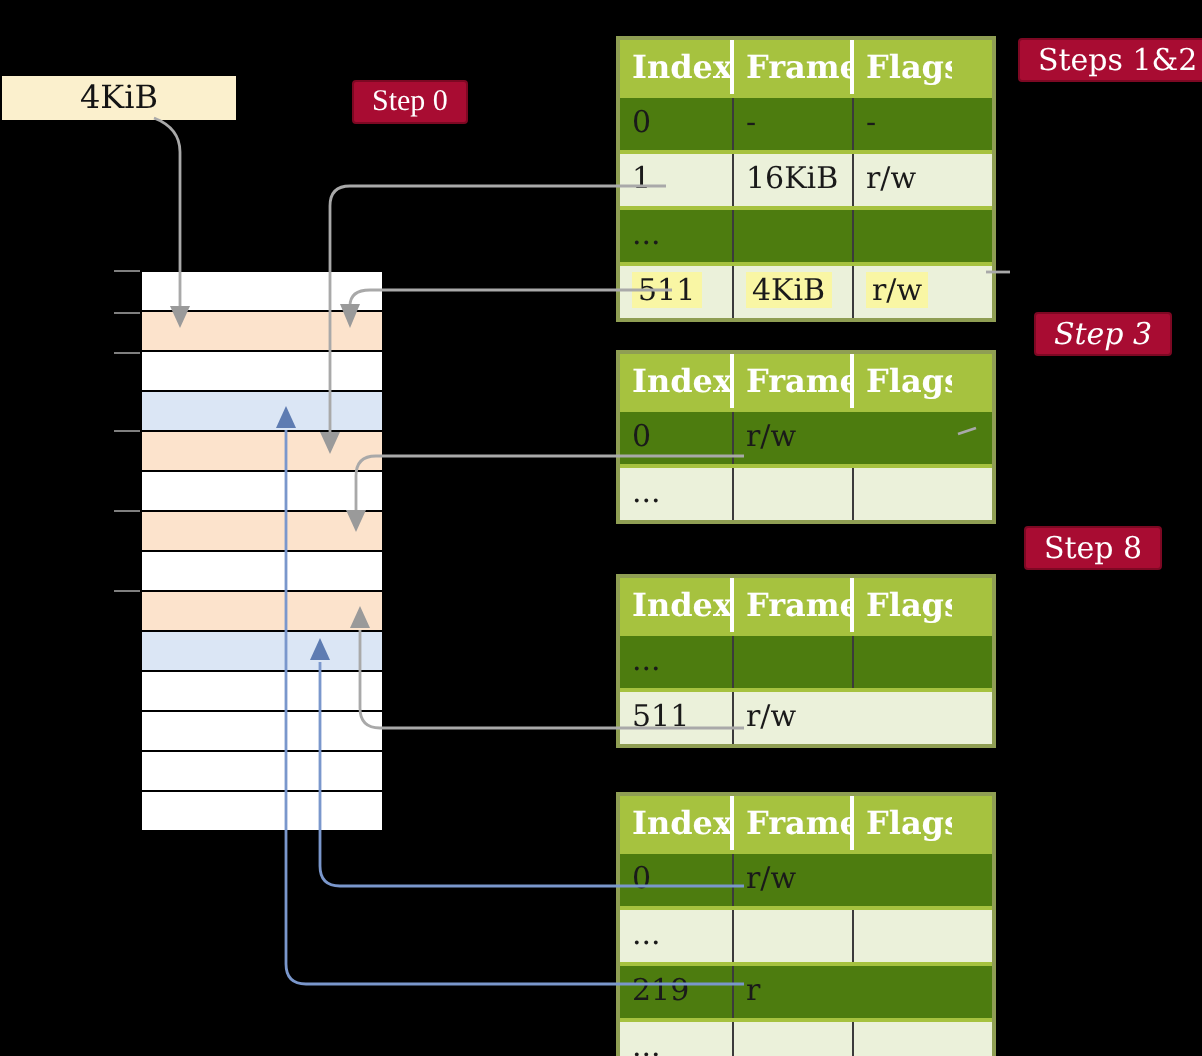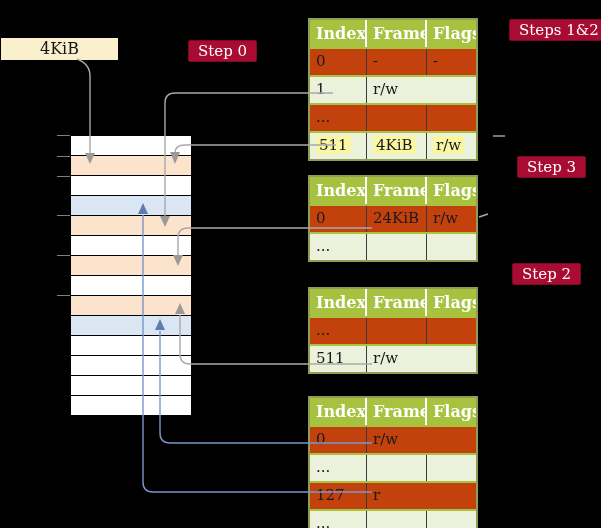--- a/index.html
+++ b/index.html
@@ -16,41 +16,41 @@
     background:#fbf0cd;color:#141414;text-align:center;
     font-size:16px;line-height:22px;
   }
 
   
   .badge{
     position:absolute;background:#a80c32;color:#fff;
     font-size:15px;line-height:16px;padding:2px 9px;
     border-radius:2px;border:1px solid #7d0823;white-space:nowrap;
   }
-  #badge-step0 {left:188px;top:40px;}
+  #badge-step0 {left:176px;top:40px;font-family:Liberation Serif, serif;}
   #badge-steps12{left:509px;top:19px;}
-  #badge-step3 {left:517px;top:156px;}
+  #badge-step3 {left:517px;top:156px;font-style:italic;}
   #badge-step4 {left:512px;top:263px;}
 
   
   .stack{
     position:absolute;left:70px;top:135px;width:120px;
     border:1px solid #000;background:#fff;
   }
   .mrow{height:19px;border-bottom:1px solid #000;}
   .mrow:last-child{border-bottom:none;}
   .mrow.white{background:#ffffff;}
   .mrow.peach{background:#fce3cc;}
   .mrow.blue {background:#dbe6f5;}
   .tick{position:absolute;left:57px;width:13px;height:1px;background:#7f7f7f;}
 
   
   .ftable{
-    position:absolute;left:308px;width:170px;
-    border:2px solid #8f9e53;background:#c2410c;box-sizing:border-box;
+    position:absolute;left:308px;width:190px;
+    border:2px solid #8f9e53;background:#4d7c0f;box-sizing:border-box;
   }
   #table-0{top:18px;}
   #table-1{top:175px;}
   #table-2{top:287px;}
   #table-3{top:396px;}
   .frow{display:grid;grid-template-columns:57px 60px 49px;}
   .frow.head{background:#a6c23f;}
   .fcell{
     box-sizing:border-box;padding-left:6px;font-size:15px;color:#1a1a1a;
     line-height:24px;height:26px;border-right:1px solid #3b3b3b;overflow:hidden;
@@ -74,21 +74,21 @@
 
 <div id="diagram">
 
   <div class="page-box">
     <span>4KiB</span>
   </div>
 
   <div class="badge" id="badge-step0">Step 0</div>
   <div class="badge" id="badge-steps12">Steps 1&amp;2</div>
   <div class="badge" id="badge-step3">Step 3</div>
-  <div class="badge" id="badge-step4">Step 2</div>
+  <div class="badge" id="badge-step4">Step 8</div>
 
   <div class="stack">
       <div class="mrow white"></div>
       <div class="mrow peach"></div>
       <div class="mrow white"></div>
       <div class="mrow blue"></div>
       <div class="mrow peach"></div>
       <div class="mrow white"></div>
       <div class="mrow peach"></div>
       <div class="mrow white"></div>
@@ -106,20 +106,21 @@
         <div class="fcell">Frame</div>
         <div class="fcell">Flags</div>
       </div>
       <div class="frow body">
         <div class="fcell">0</div>
         <div class="fcell">-</div>
         <div class="fcell">-</div>
       </div>
       <div class="frow body shaded">
         <div class="fcell">1</div>
+        <div class="fcell">16KiB</div>
         <div class="fcell">r/w</div>
       </div>
       <div class="frow body">
         <div class="fcell">...</div>
         <div class="fcell"></div>
         <div class="fcell"></div>
       </div>
       <div class="frow body shaded">
         <div class="fcell"><span class="hl">511</span></div>
         <div class="fcell"><span class="hl">4KiB</span></div>
@@ -127,21 +128,20 @@
       </div>
     </div>
   <div class="ftable" id="table-1">
       <div class="frow head">
         <div class="fcell">Index</div>
         <div class="fcell">Frame</div>
         <div class="fcell">Flags</div>
       </div>
       <div class="frow body">
         <div class="fcell">0</div>
-        <div class="fcell">24KiB</div>
         <div class="fcell">r/w</div>
       </div>
       <div class="frow body shaded">
         <div class="fcell">...</div>
         <div class="fcell"></div>
         <div class="fcell"></div>
       </div>
     </div>
   <div class="ftable" id="table-2">
       <div class="frow head">
@@ -168,21 +168,21 @@
       <div class="frow body">
         <div class="fcell">0</div>
         <div class="fcell">r/w</div>
       </div>
       <div class="frow body shaded">
         <div class="fcell">...</div>
         <div class="fcell"></div>
         <div class="fcell"></div>
       </div>
       <div class="frow body">
-        <div class="fcell">127</div>
+        <div class="fcell">219</div>
         <div class="fcell">r</div>
       </div>
       <div class="frow body shaded">
         <div class="fcell">...</div>
         <div class="fcell"></div>
         <div class="fcell"></div>
       </div>
     </div>
 
   <svg id="arrow-layer" width="601" height="528">

